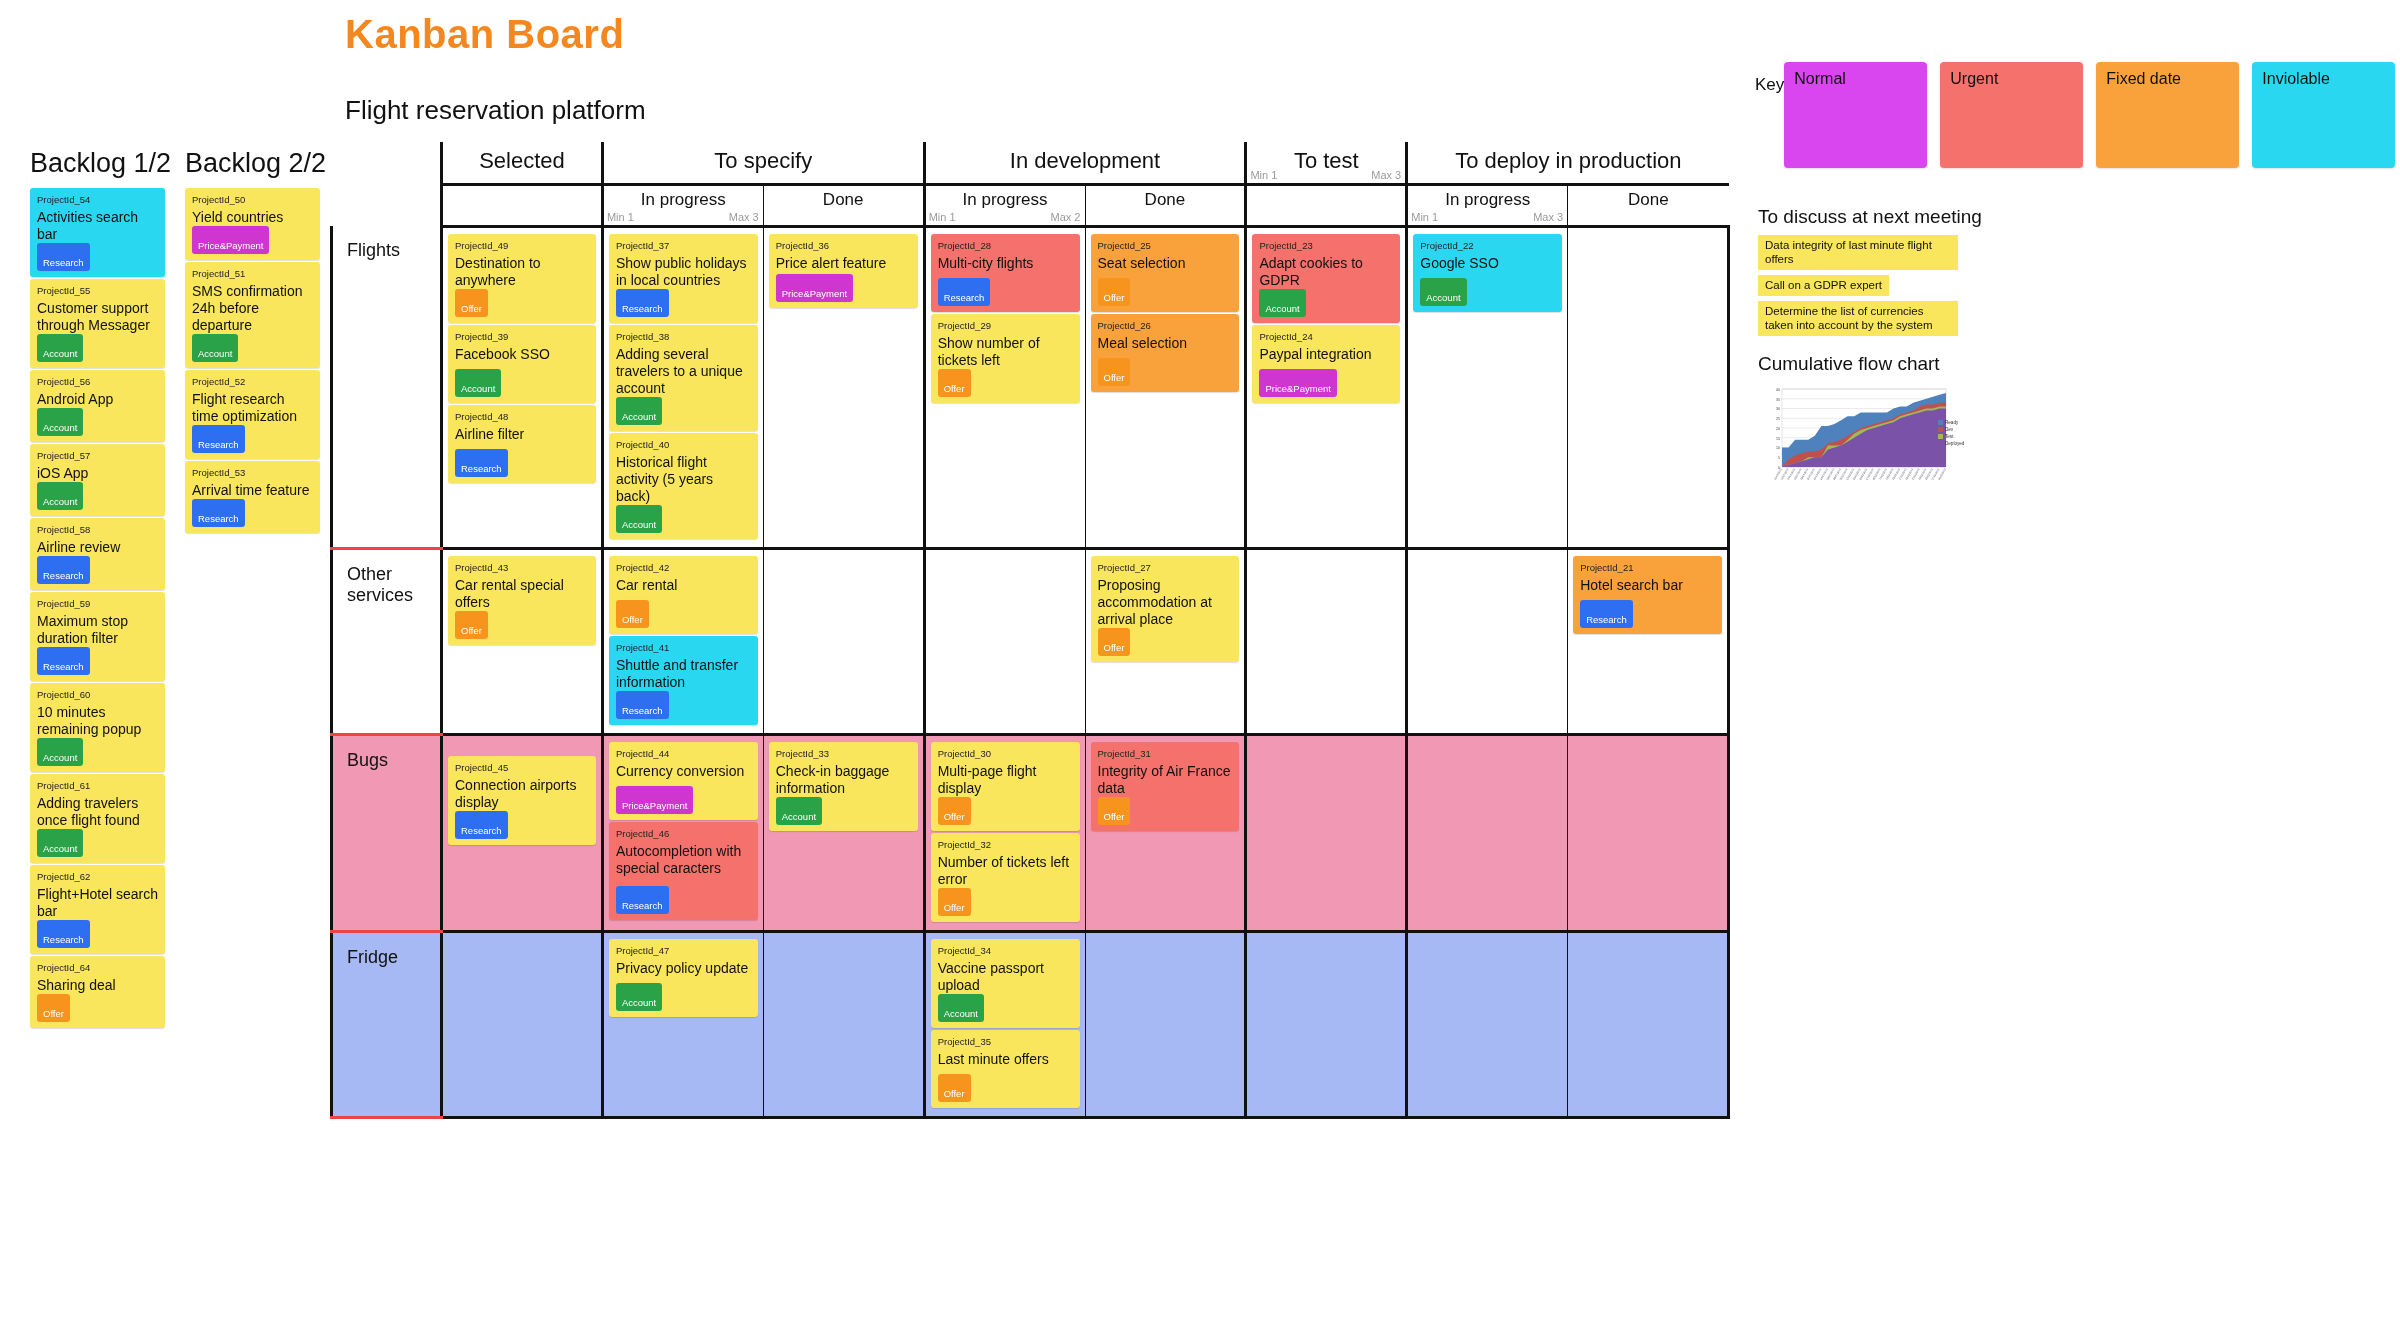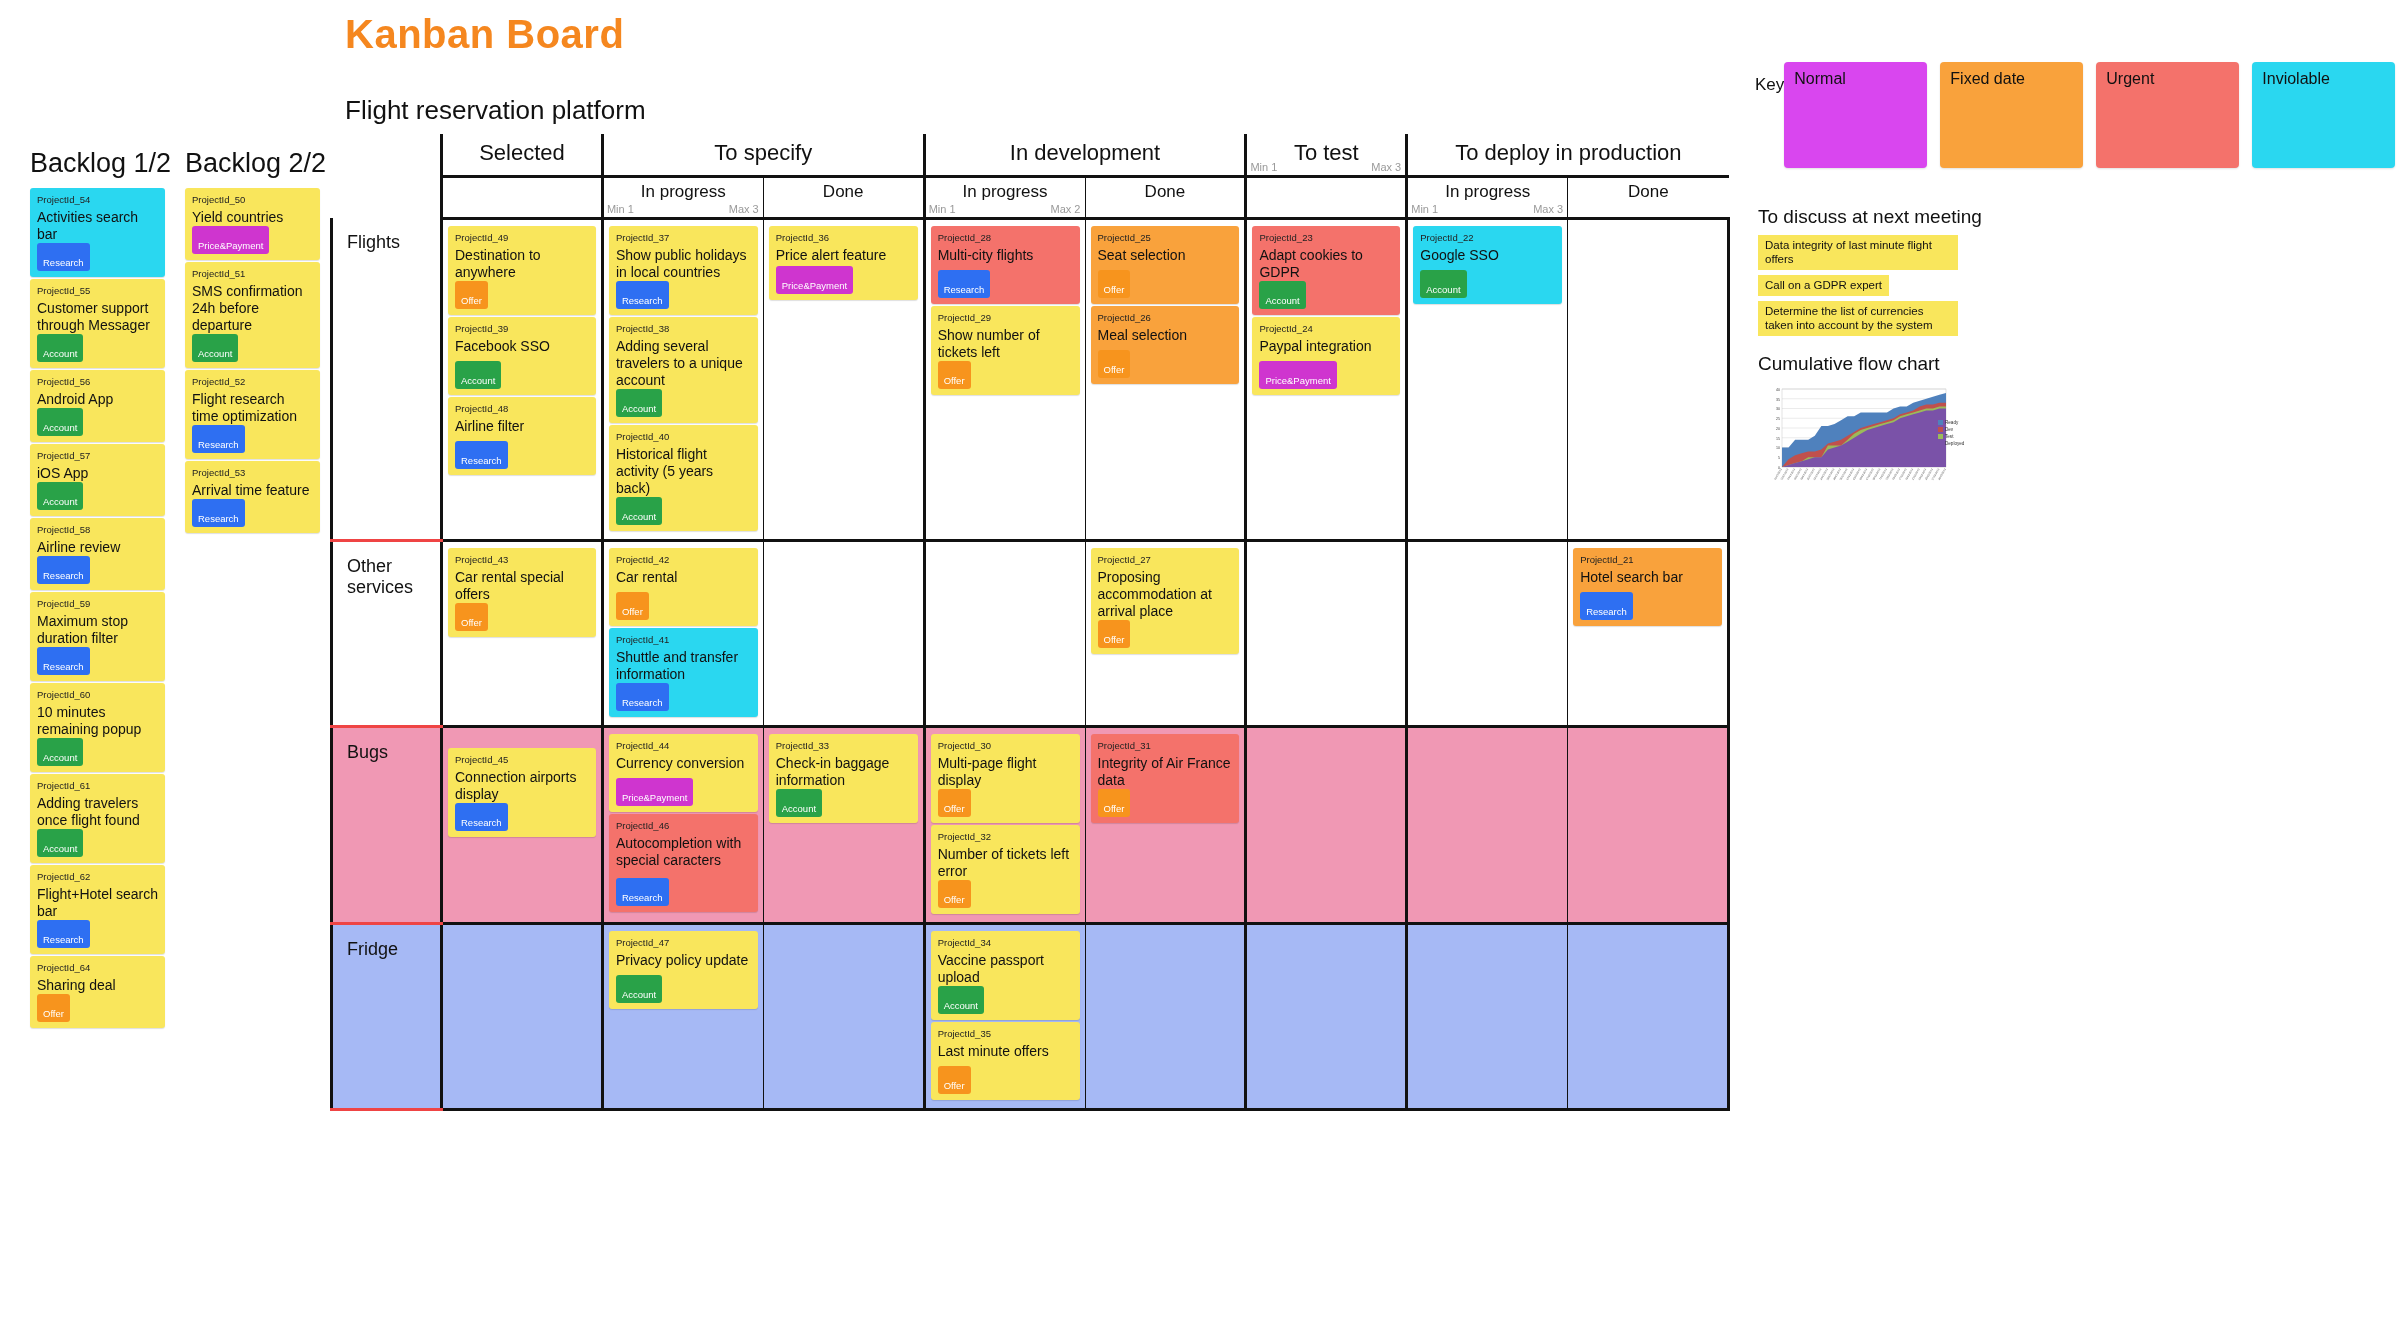--- a/index.html
+++ b/index.html
@@ -66,21 +66,21 @@
 
   
   .t-research { background: #2e6ff2; }
   .t-account  { background: #29a248; }
   .t-offer    { background: #f7941d; }
   .t-price    { background: #cf35cf; }
 
   
   #board {
     position: absolute;
-    left: 330px; top: 134px;
+    left: 330px; top: 142px;
     width: 1424px;
     border-collapse: collapse;
   }
   #board table { border-collapse: collapse; width: 1400px; table-layout: fixed; }
 
   .hdr-top {
     text-align: center; font-size: 22px; color: #111; font-weight: 400;
     padding: 6px 2px 8px 2px; height: 42px; vertical-align: middle;
     border-bottom: 3px solid #111;
     border-left: 3px solid #111;
@@ -549,22 +549,22 @@
         </tbody>
     </table>
   </div>
 
   <div id="sidebar">
 
     <div class="key-row">
       <div class="key-label">Key</div>
       <div id="key-cards" style="display:flex">
           <div class="key-card" style="background: #d946ef;"><span>Normal</span></div>
+          <div class="key-card" style="background: rgb(244, 114, 107);"><span>Urgent</span></div>
           <div class="key-card" style="background: rgb(249, 162, 60);"><span>Fixed date</span></div>
-          <div class="key-card" style="background: rgb(244, 114, 107);"><span>Urgent</span></div>
           <div class="key-card" style="background: rgb(42, 215, 240);"><span>Inviolable</span></div>
         </div>
     </div>
 
     <div class="discuss-title">To discuss at next meeting</div>
     <div id="discuss-list">
         <div><div class="discuss-item" style="max-width: 200px;">Data integrity of last minute flight offers</div></div>
         <div><div class="discuss-item" style="max-width: 200px;">Call on a GDPR expert</div></div>
         <div><div class="discuss-item" style="max-width: 200px;">Determine the list of currencies taken into account by the system</div></div>
       </div>

